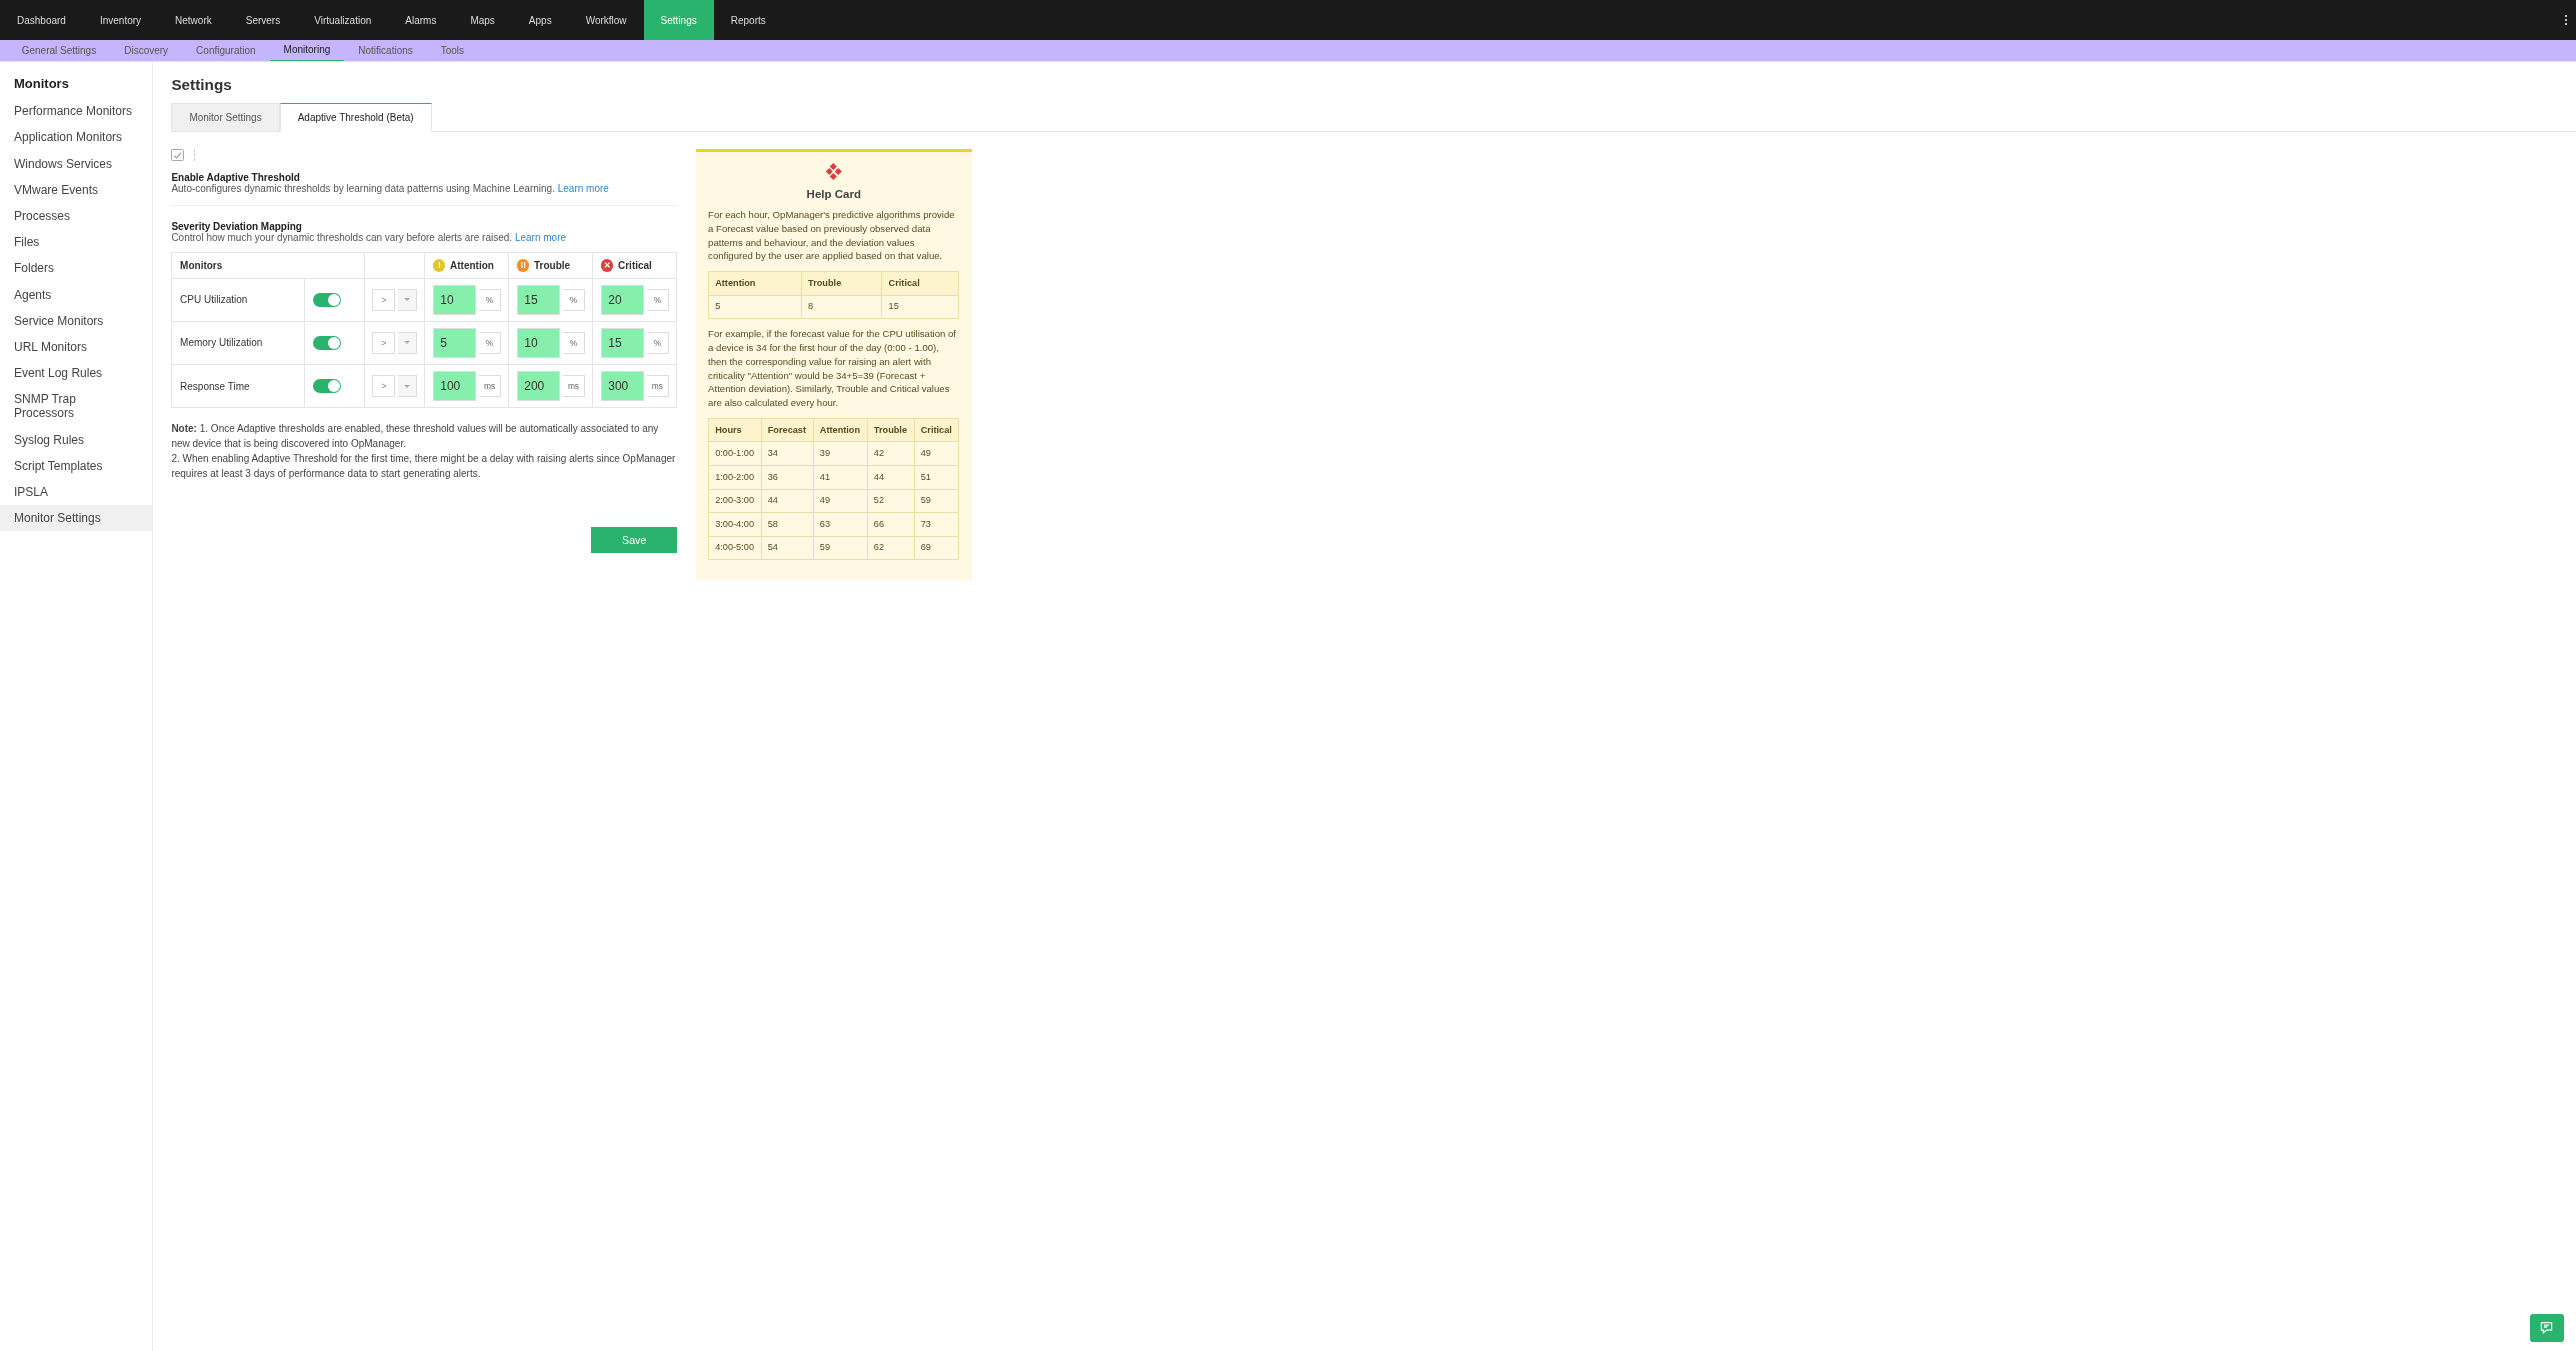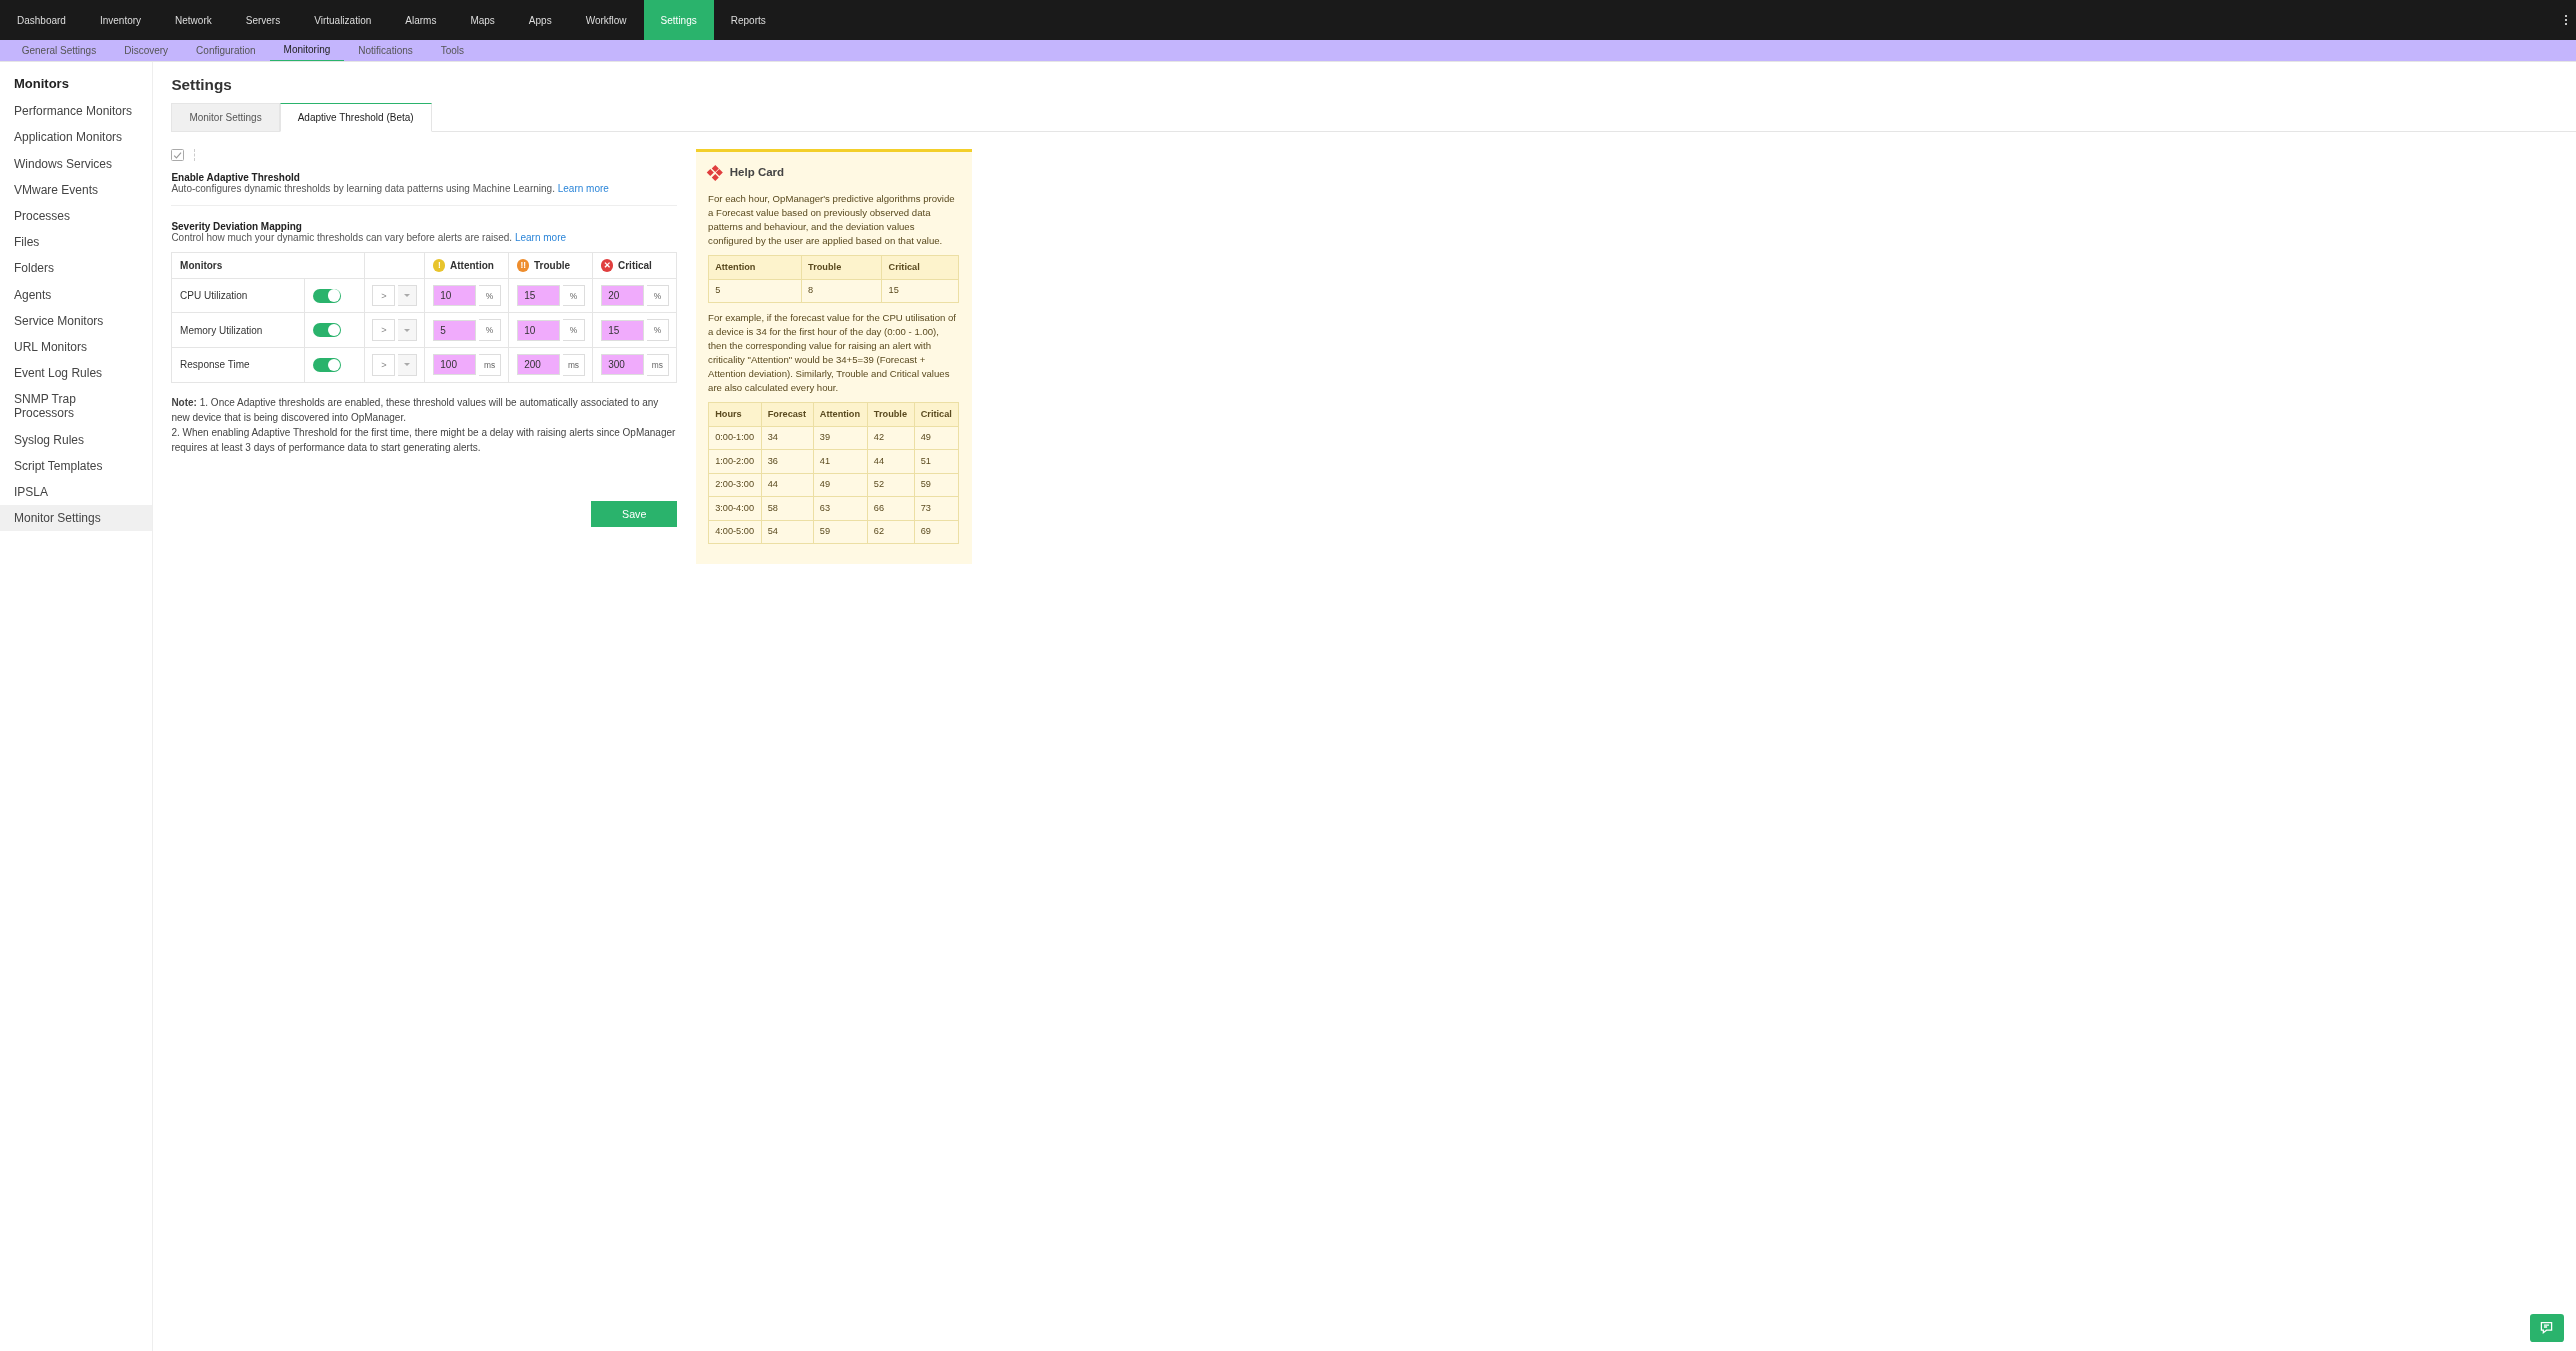--- a/index.html
+++ b/index.html
@@ -56,35 +56,35 @@
 .th-icon { display: inline-flex; align-items: center; gap: 4.6px; }
 .sev-dot { width: 12.3px; height: 12.3px; border-radius: 50%; display: inline-flex; align-items: center; justify-content: center; color: #fff; font-weight: 700; font-size: 8.4px; }
 .sev-att { background: #e8c42c; }
 .sev-trb { background: #ee8d2d; }
 .sev-crit { background: #e03e3e; }
 
 .toggle { width: 28px; height: 14px; border-radius: 7.7px; background: #2ab36c; position: relative; cursor: pointer; }
 .toggle .knob { position: absolute; right: 0.8px; top: 0.8px; width: 12.3px; height: 12.3px; background: #fff; border-radius: 50%; }
 
 .pair { display: flex; align-items: center; gap: 3.1px; }
-.val-input { width: 43px; height: 21px; border: 0.8px solid #ddd; background: #f0abfc; padding: 0 6.1px; font-size: 10px; color: #333; }
+.val-input { width: 43px; height: 30px; border: 0.8px solid #ddd; background: #86efac; padding: 0 6.1px; font-size: 12px; color: #333; }
 .unit { width: 21.5px; height: 21.5px; border: 0.8px solid #ddd; border-left: none; background: #fff; display: flex; align-items: center; justify-content: center; font-size: 8.4px; color: #666; }
 .op-box { width: 23px; height: 21.5px; border: 0.8px solid #ddd; background: #fff; display: flex; align-items: center; justify-content: center; color: #888; font-size: 9.2px; }
 .op-sel { width: 18.4px; height: 21.5px; border: 0.8px solid #ddd; border-left: none; background: #f6f6f6; display: flex; align-items: center; justify-content: center; cursor: pointer; }
 .caret-down { width: 0; height: 0; border-left: 3.1px solid transparent; border-right: 3.1px solid transparent; border-top: 3.8px solid #aaa; }
 
 .note { color: #444; margin-top: 12.3px; font-size: 10px; line-height: 1.5; }
 .note-label { font-weight: 600; }
 
 .save-wrap { display: flex; justify-content: flex-end; margin-top: 46px; }
 .save-btn { background: #2ab36c; color: #fff; border: none; padding: 7px 31px; font-size: 10.7px; cursor: pointer; }
 
 
 .help-card { width: 276px; background: #fff9e3; border-top: 3.1px solid #f3cf2a; padding: 12.3px; font-size: 9.6px; color: #5a4a1f; line-height: 1.45; }
-.help-head { display: flex; align-items: center; gap: 7.7px; margin-bottom: 11px; }
+.help-head { display: flex; align-items: center; gap: 7.7px; margin-bottom: 5px; flex-direction: column; }
 .help-icon { width: 14px; height: 14px; position: relative; }
 .help-icon i { position: absolute; width: 4.6px; height: 4.6px; background: #e03e3e; transform: rotate(45deg); }
 .help-icon i.n { top: 0; left: 4.6px; }
 .help-icon i.s { bottom: 0; left: 4.6px; }
 .help-icon i.e { right: 0; top: 4.6px; }
 .help-icon i.w { left: 0; top: 4.6px; }
 .help-title { font-weight: 600; font-size: 11.5px; color: #444; }
 
 .help-table { width: 100%; border-collapse: collapse; margin: 7.7px 0; font-size: 9.2px; }
 .help-table th, .help-table td { border: 0.8px solid #ecdfa4; padding: 4.6px 6.1px; text-align: left; }

